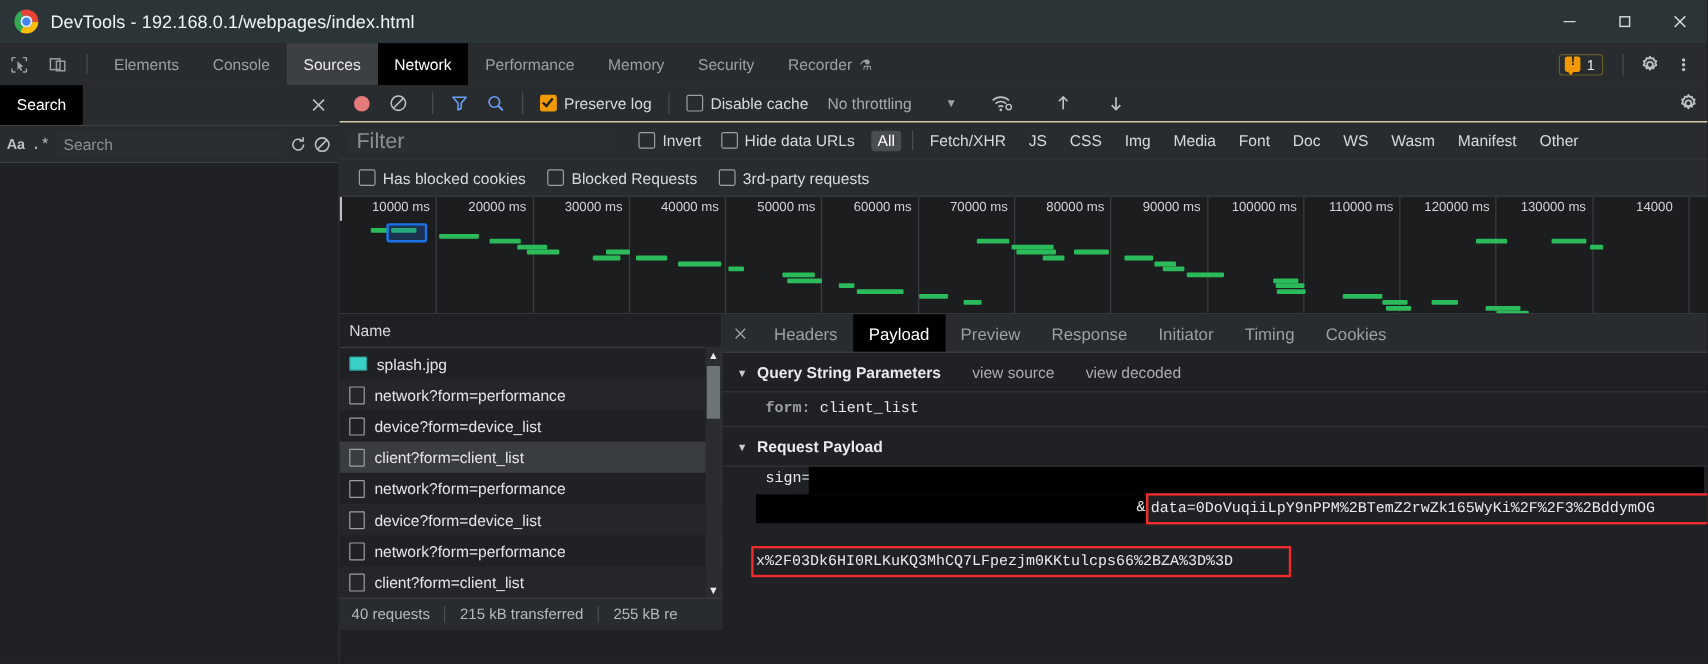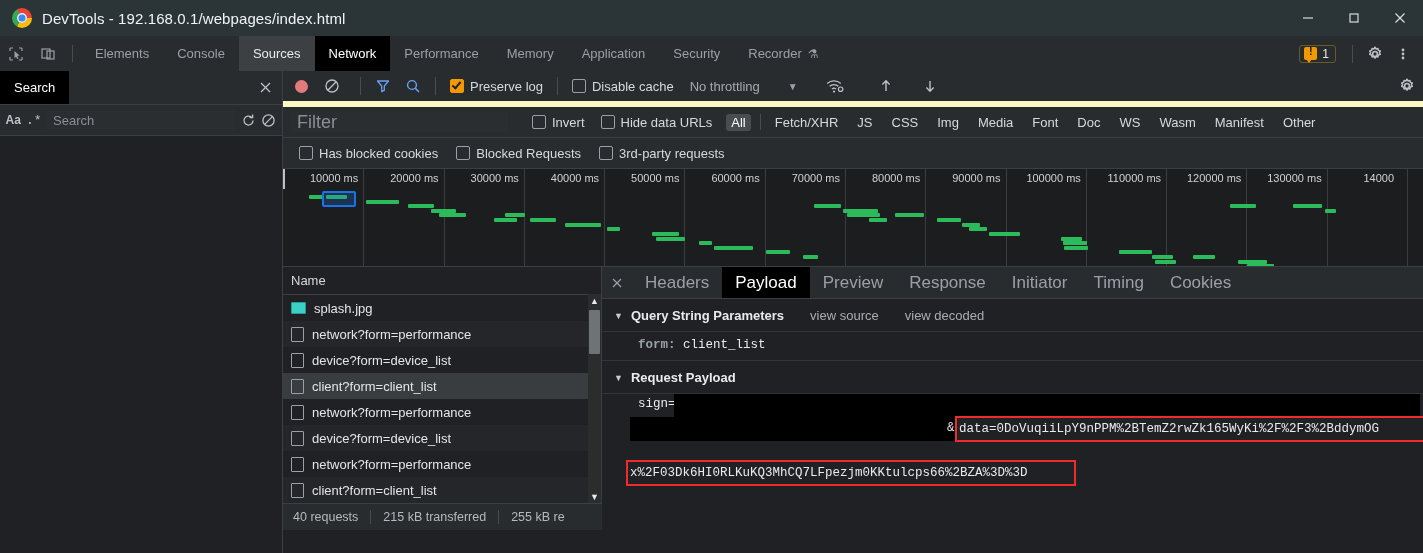--- a/index.html
+++ b/index.html
@@ -118,21 +118,21 @@
   .search-input::placeholder{ color:#8a8f94; }
   .search-results{ height:100%; background:#202124; }
 
   
   .netpane{
     position:absolute; left:283px; top:71px; width:1140px; height:482px;
     background:#202124;
   }
   .net-toolbar{
     height:30px; display:flex; align-items:center; padding:0 8px;
-    background:#292c2f; border-bottom:6px solid #fef9c3; gap:6px;
+    background:#292c2f; border-bottom:1px solid #fef9c3; gap:6px;
     position:relative;
   }
   .rec-dot{ width:13px; height:13px; border-radius:50%; background:#e47b7b; margin:0 4px;}
   .ico{ color:#bdc1c6; display:flex; align-items:center; justify-content:center; }
   .ico.blue{ color:#6aa0f5; }
   .cbx{
     width:12px; height:12px; border:1px solid #9aa0a6; border-radius:2px;
     display:inline-block; vertical-align:-2px; background:transparent; flex:none;
   }
   .cbx.checked{ background:#f29900; border-color:#f29900; position:relative; }
@@ -232,21 +232,21 @@
   .details{ flex:1; background:#202124; position:relative; }
   .det-tabs{
     height:31px; display:flex; align-items:stretch;
     background:#292c2f; border-bottom:1px solid #3b3e42;
   }
   .det-close{
     width:30px; display:flex; align-items:center; justify-content:center;
     color:#9aa0a6; font-size:14px;
   }
   .det-tab{
-    padding:0 13px; display:flex; align-items:center; color:#9aa0a6; font-size:17px;
+    padding:0 13px; display:flex; align-items:center; color:#9aa0a6; font-size:14px;
   }
   .det-tab.active{ background:#000; color:#fff; }
   .det-body{ padding:0; }
   .section-head{
     display:flex; align-items:center; gap:26px;
     padding:9px 0 8px 12px; border-bottom:1px solid #323538;
   }
   .tri{ color:#c9cdd0; font-size:9px; margin-right:-18px; }
   .sec-title{ font-weight:bold; color:#e8eaed; font-size:13px; }
   .link{ color:#a9adb1; font-size:13px; }
@@ -326,23 +326,20 @@
         <span>Sources</span>
       </div>
     <div class="tab active">
         <span>Network</span>
       </div>
     <div class="tab">
         <span>Performance</span>
       </div>
     <div class="tab">
         <span>Memory</span>
-      </div>
-    <div class="tab">
-        <span>Application</span>
       </div>
     <div class="tab">
         <span>Security</span>
       </div>
     <div class="tab">
       <span>Recorder</span>
       <span class="flask">⚗</span>
     </div>
 
     <div class="tabstrip-right">

